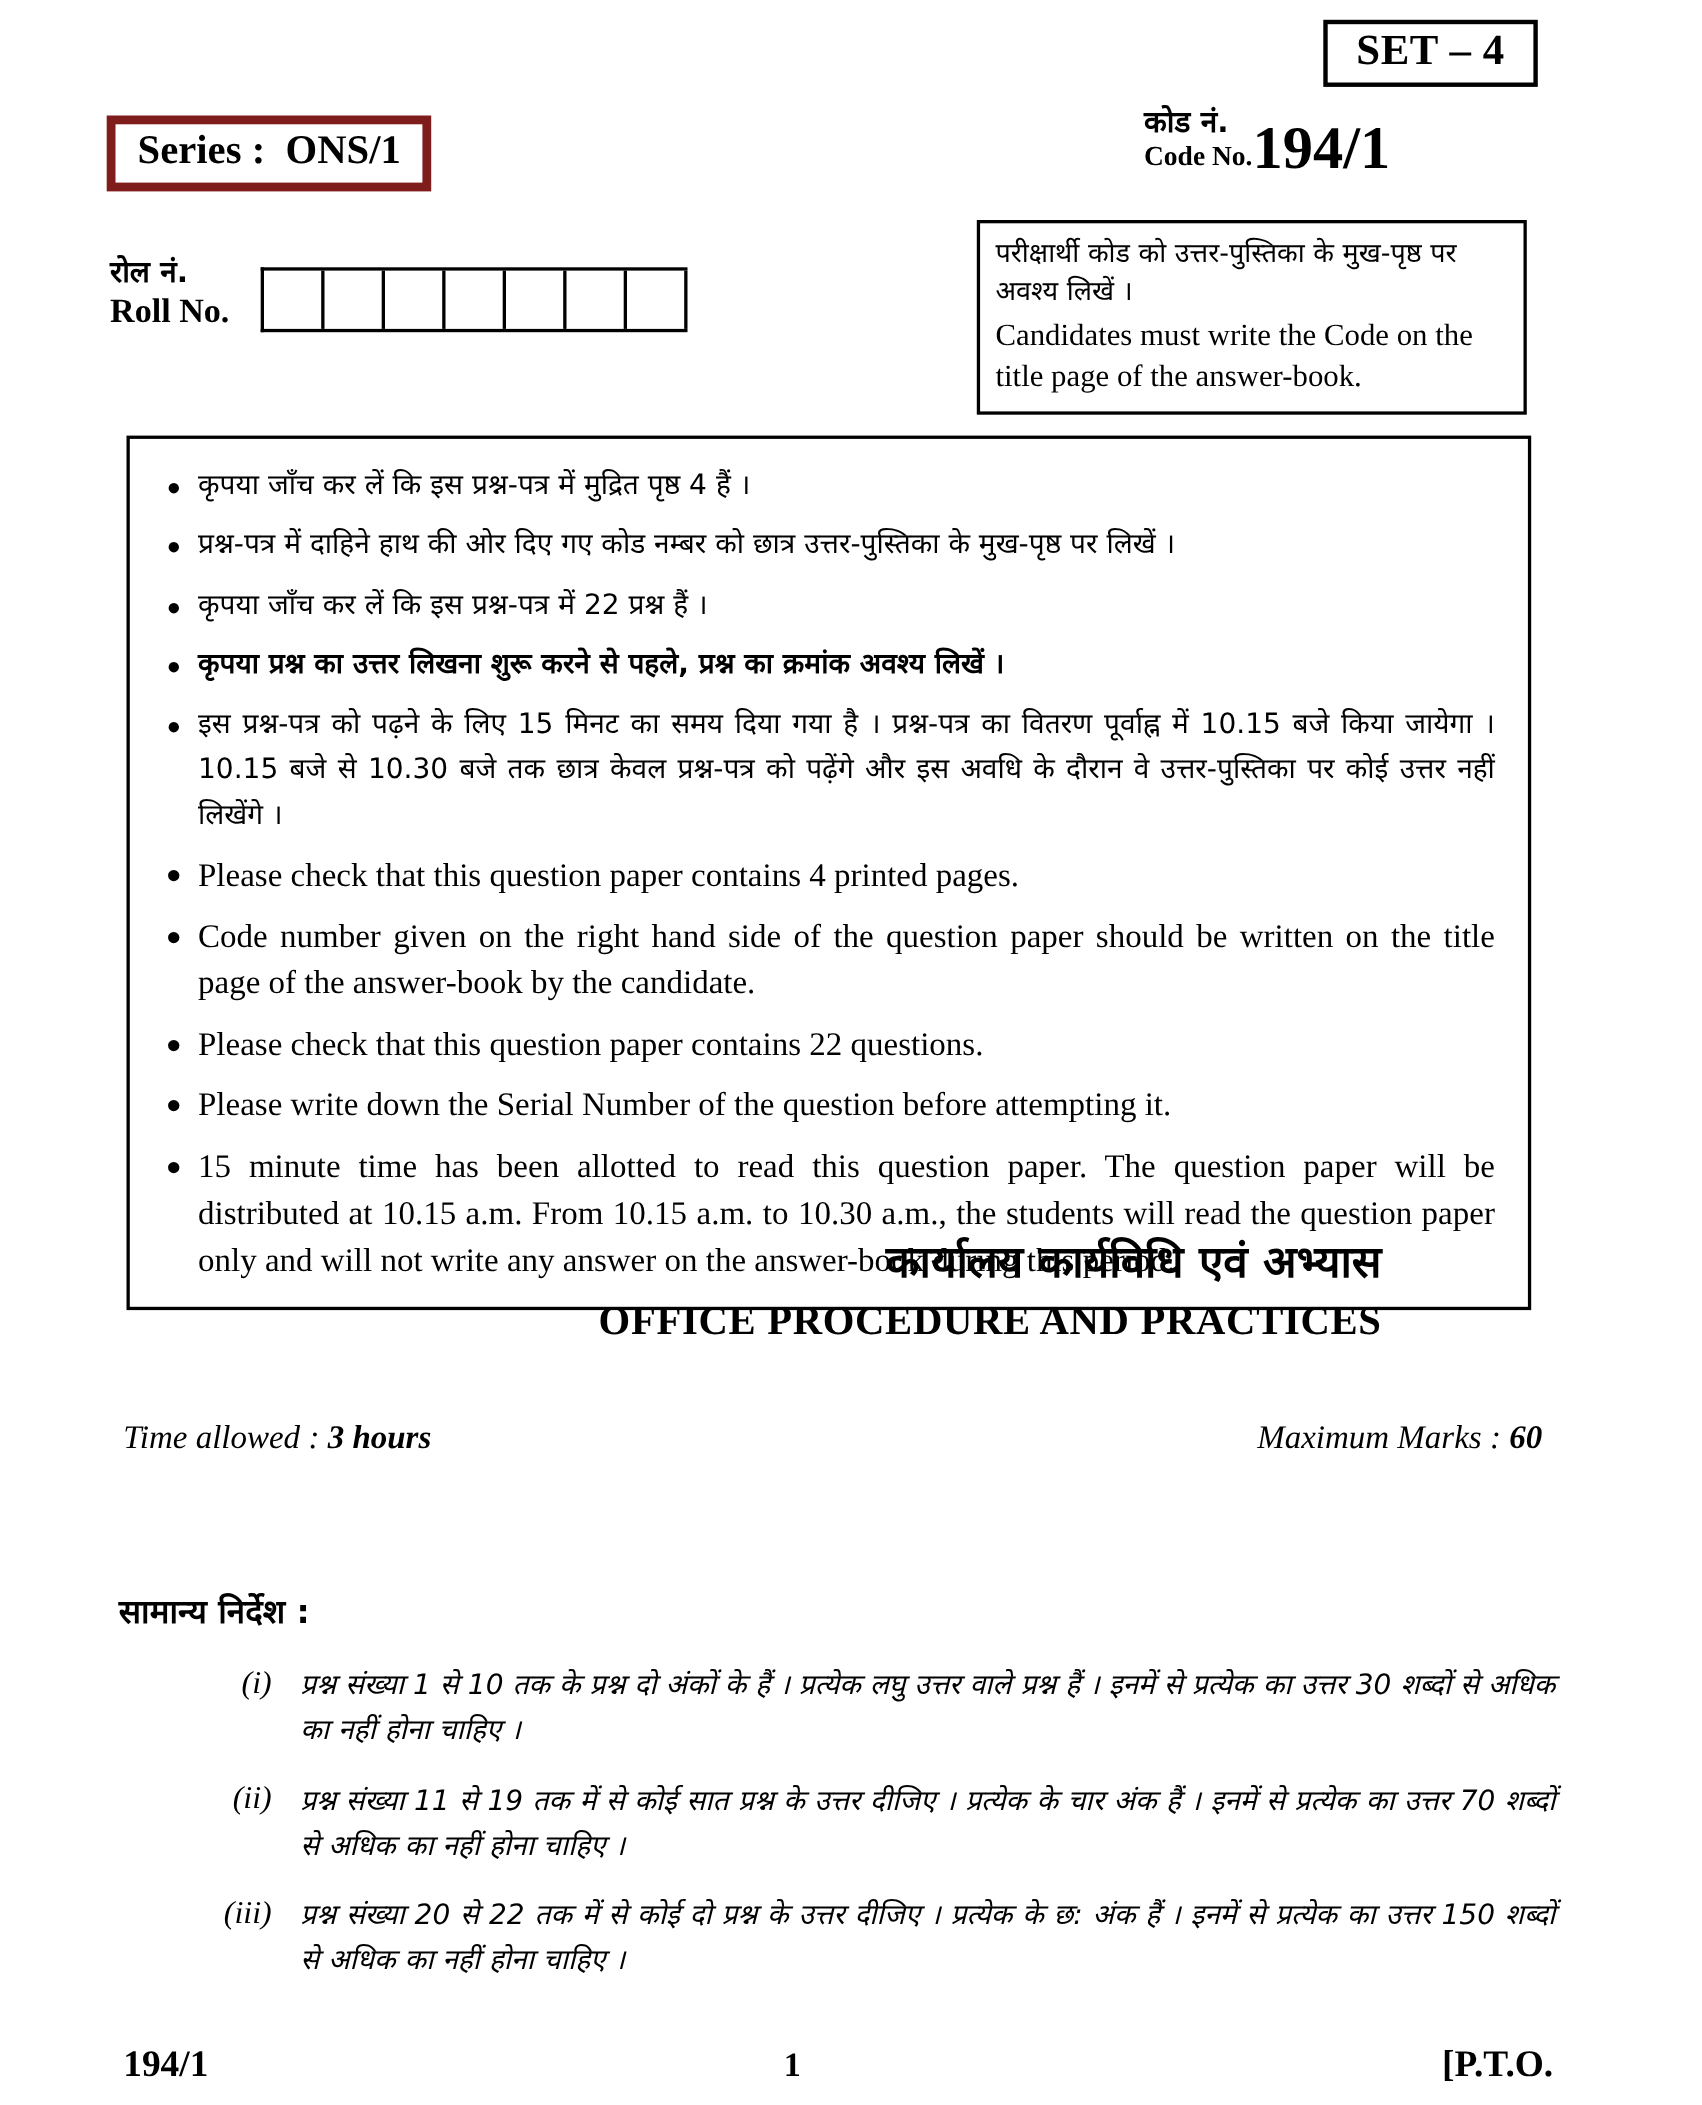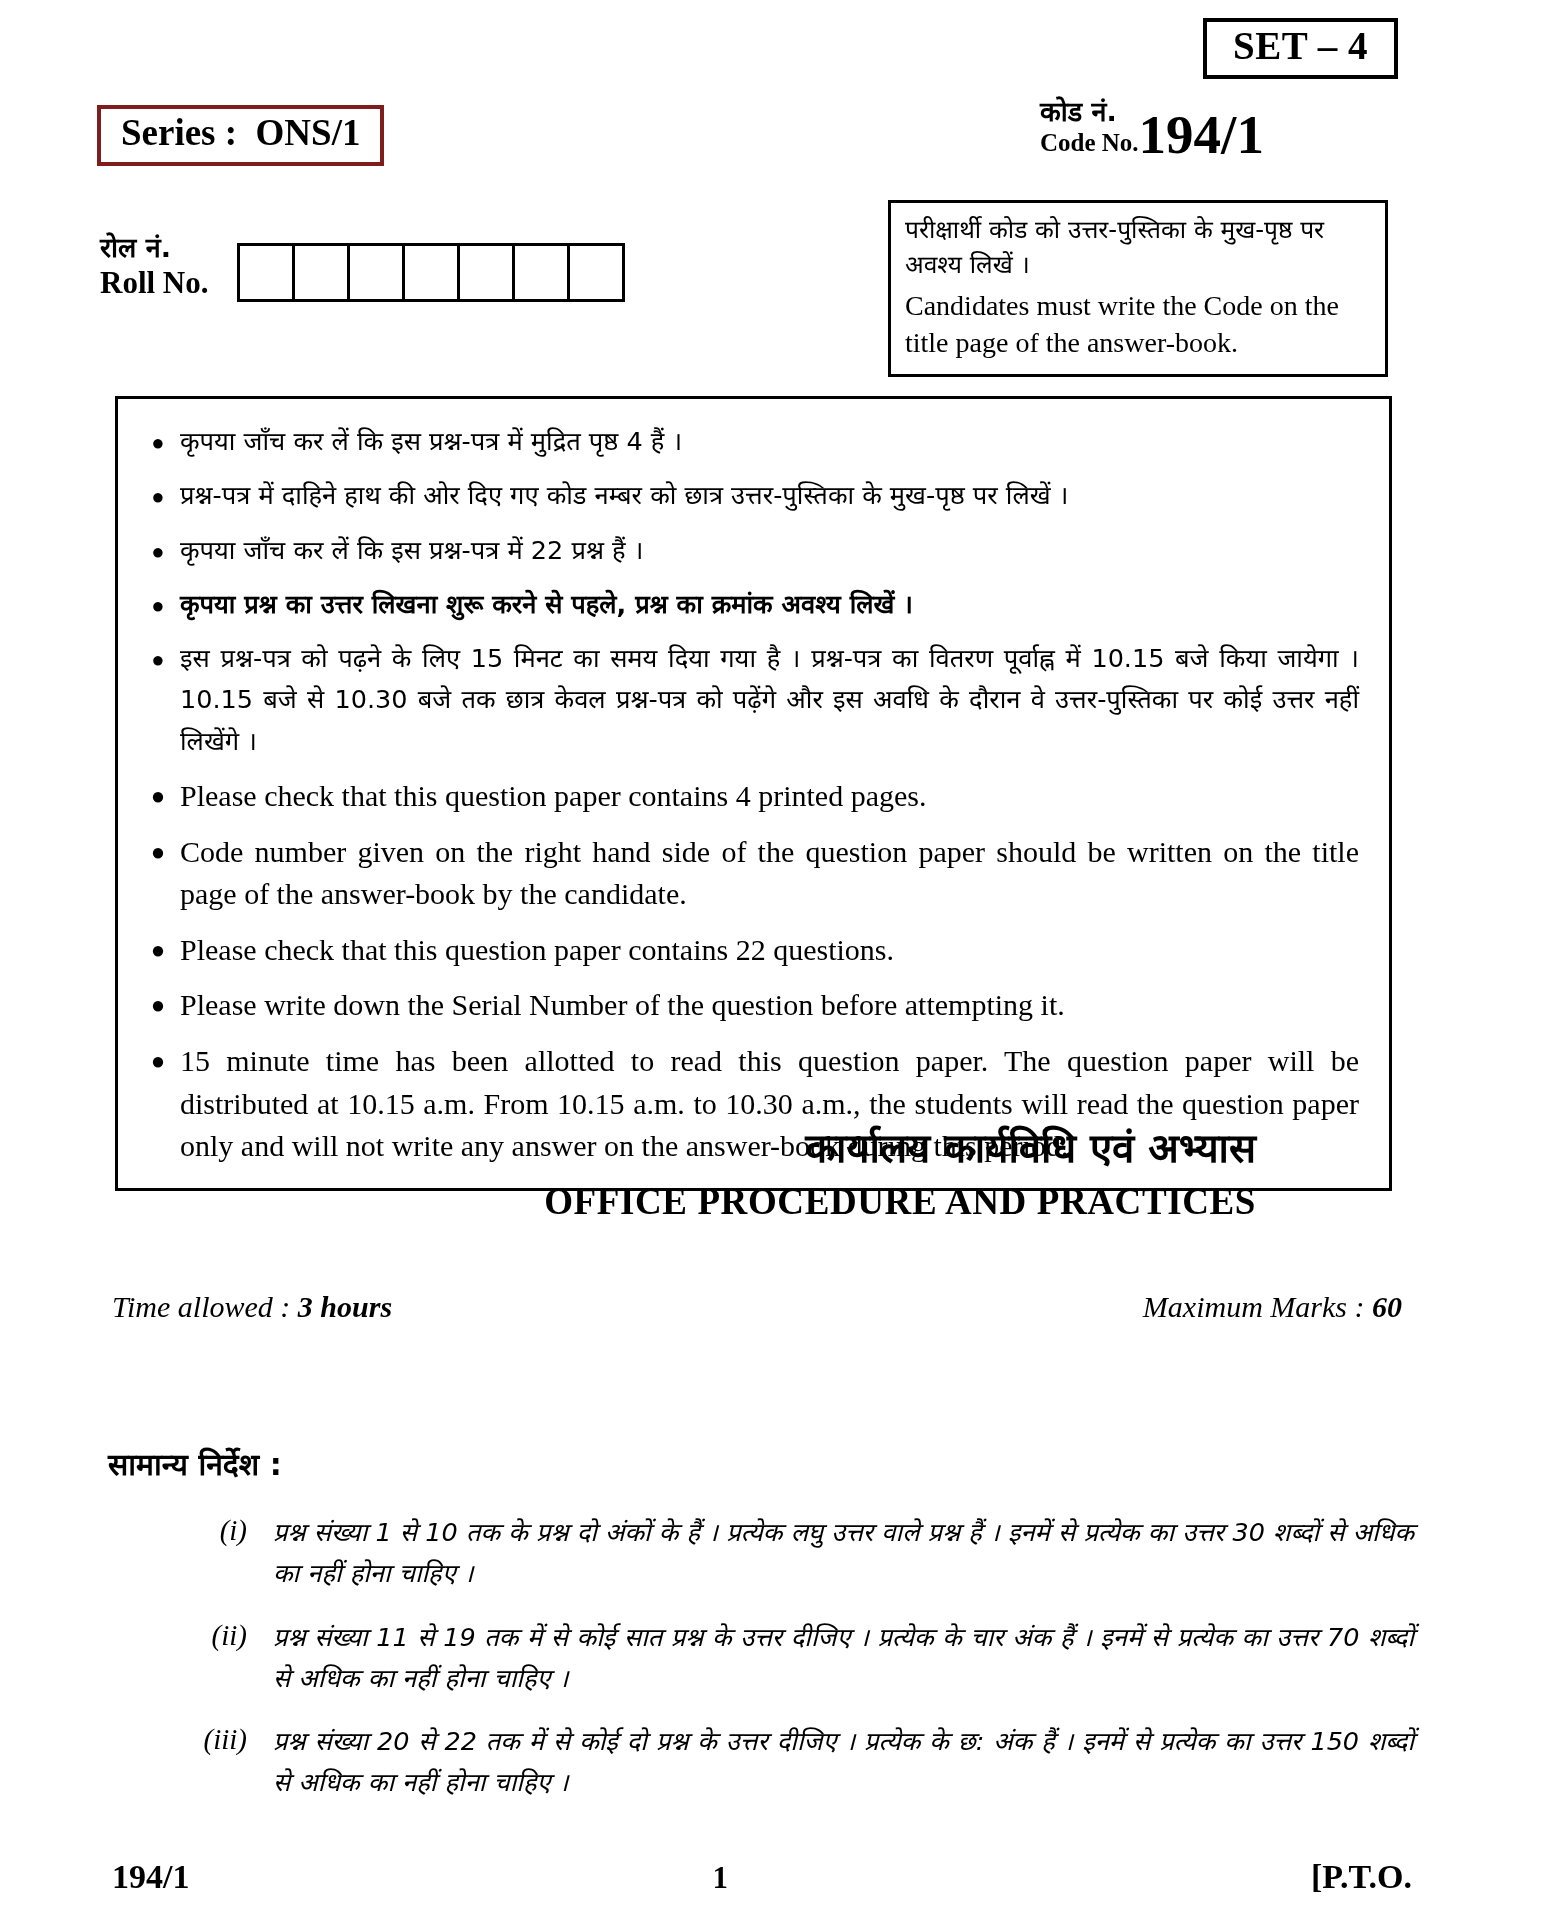--- a/index.html
+++ b/index.html
@@ -33,21 +33,21 @@
     font-size: 39px;
     font-weight: bold;
     letter-spacing: 0.5px;
     line-height: 1.05;
   }
 
   .series-box {
     position: absolute;
     top: 105px;
     left: 97px;
-    border: 4px solid #7f1d1d;
+    border: 8px solid #7f1d1d;
     padding: 5px 20px 9px 20px;
     font-size: 37px;
     font-weight: bold;
     line-height: 1.05;
     white-space: pre;
   }
 
   .code-block {
     position: absolute;
     top: 96px;

